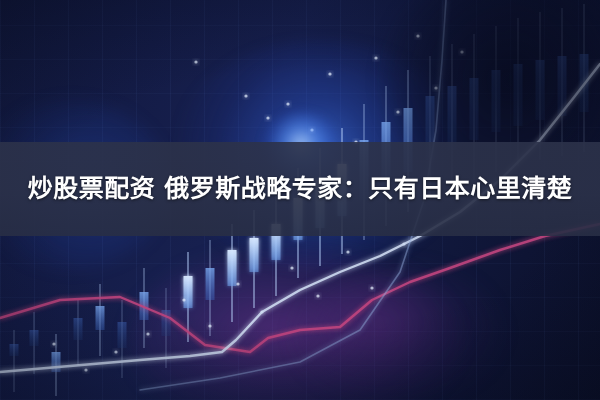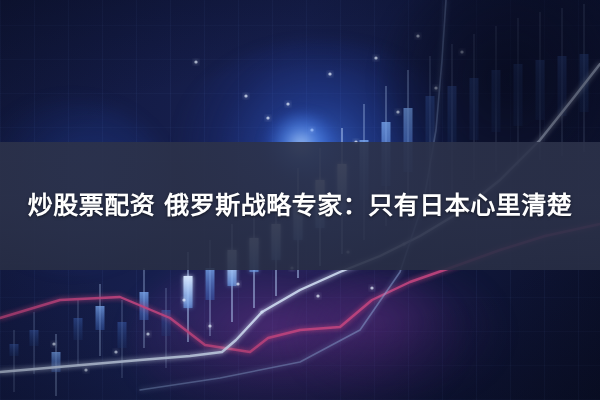--- a/index.html
+++ b/index.html
@@ -130,21 +130,21 @@
     inset: 0;
   }
   .chart-layer svg { display: block; width: 600px; height: 400px; }
 
   
   .headline-band {
     position: absolute;
     left: 0;
     top: 142px;
     width: 600px;
-    height: 128px;
+    height: 94px;
     background: linear-gradient(180deg,
       rgba(44,50,74,0.90) 0%,
       rgba(43,49,73,0.92) 50%,
       rgba(40,46,69,0.90) 100%);
     display: flex;
     flex-direction: column;
     align-items: center;
     justify-content: center;
     box-sizing: border-box;
     padding: 0 14px;

